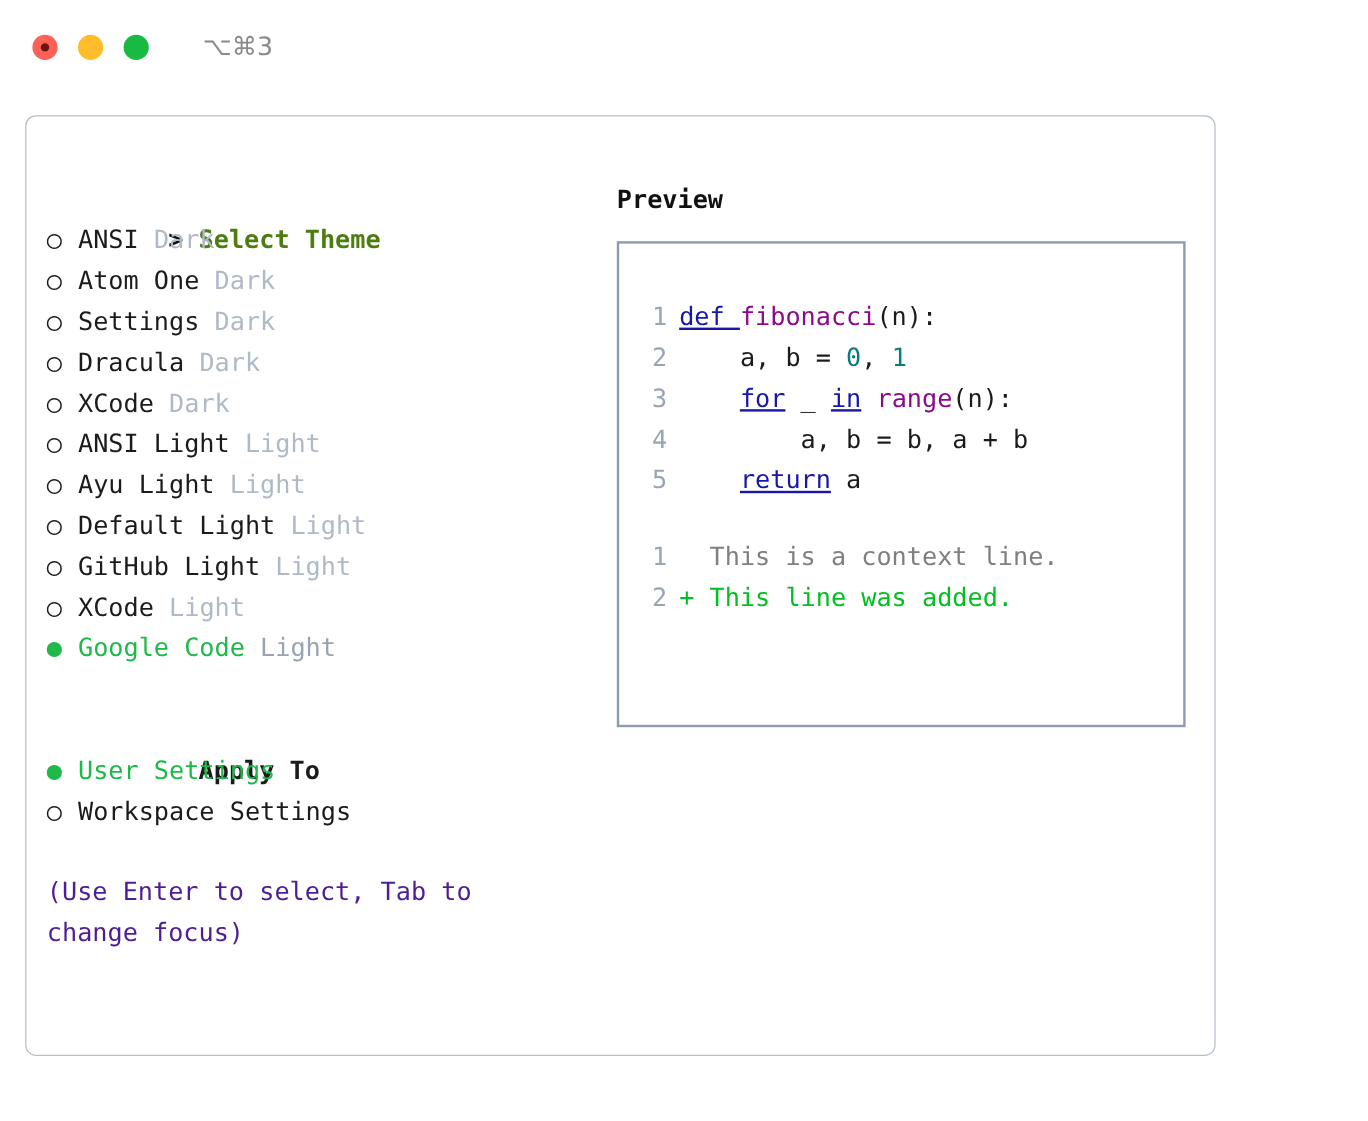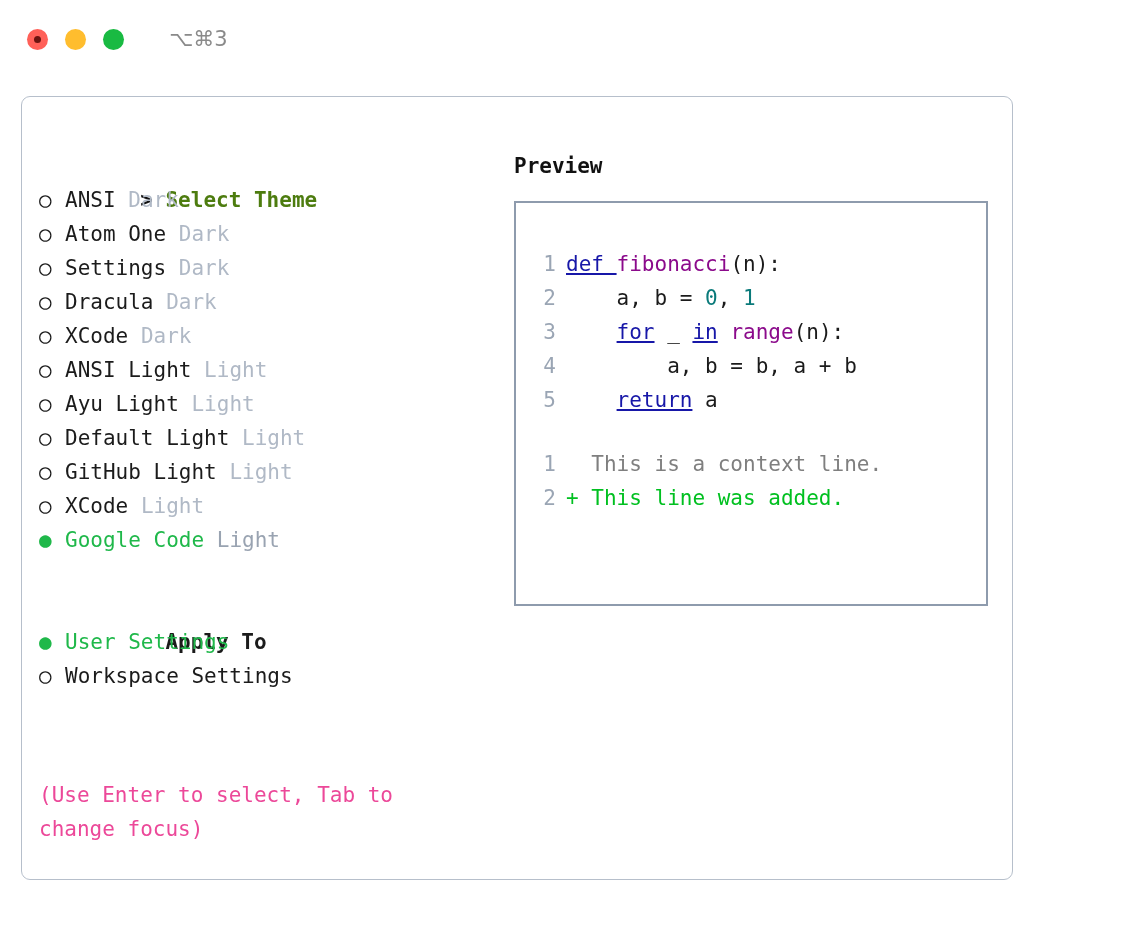--- a/index.html
+++ b/index.html
@@ -117,25 +117,25 @@
   .opt-row.sel .marker { color: #1fb84a; }
   .opt-row .name { color: #1b1b1b; }
   .opt-row.sel .name { color: #1fb84a; }
   .opt-row .tag  { color: #b0b9c6; }
   .opt-row.sel .tag { color: #99a3b1; }
 
   .spacer { height: 34px; }
 
   #hint {
     position: absolute;
-    left: 17px; top: 681px;
+    left: 17px; top: 629px;
     width: 420px;
     font-size: 21px;
     line-height: 34px;
-    color: #ec4899;
+    color: #4c1d95;
   }
 
   
   #right-col {
     position: absolute;
     left: 480px; top: 52px;
     width: 500px;
     margin-left: 12px;
   }
   #preview-title {

